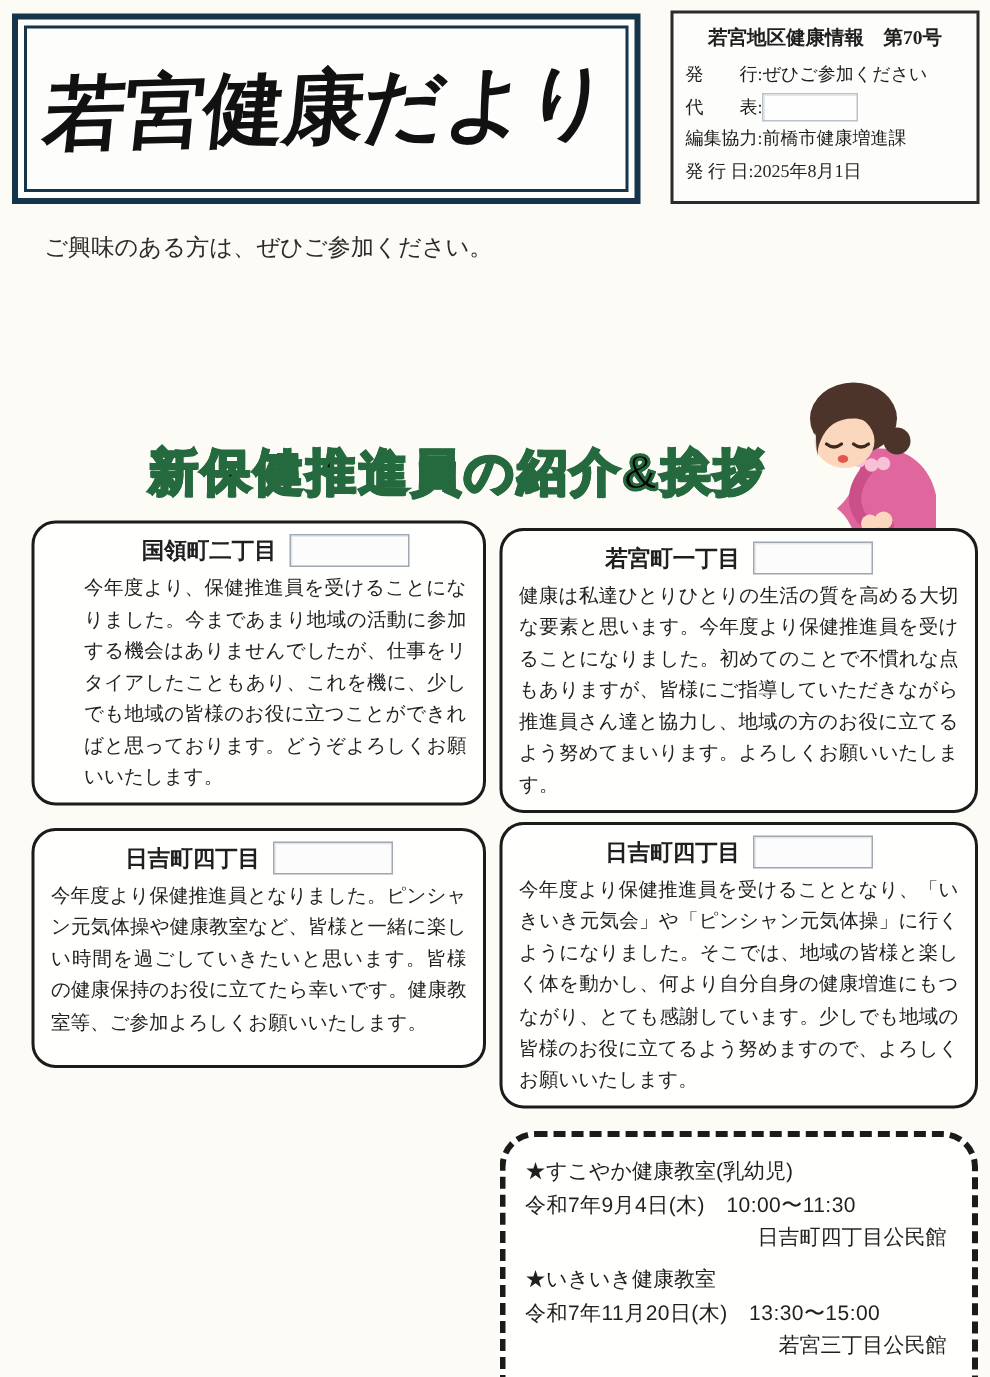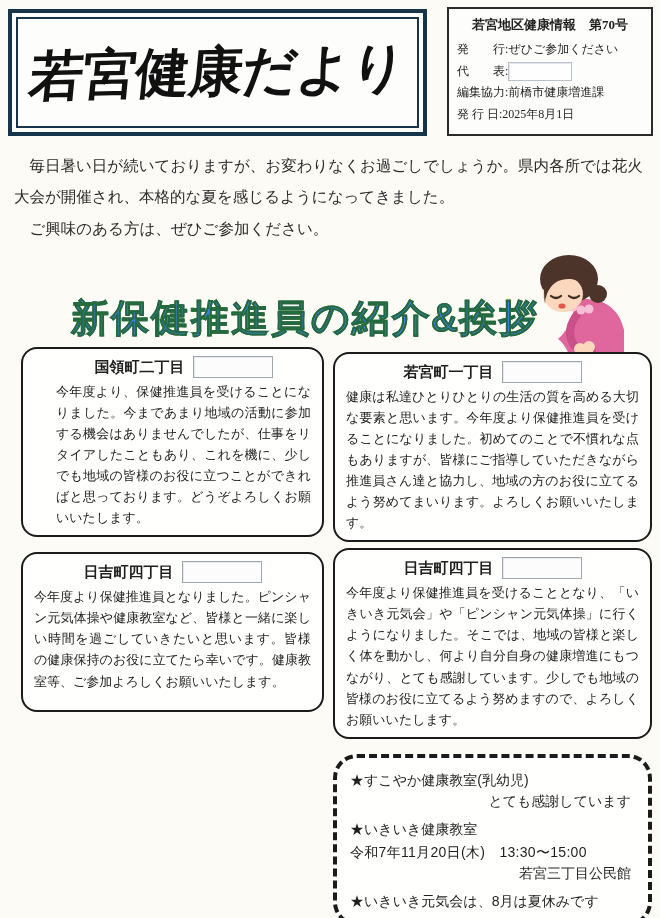--- a/index.html
+++ b/index.html
@@ -23,21 +23,21 @@
   .redact-box{display:inline-block;width:62px;height:17px;border:1px solid #b9c2cb;
            background:#fefefe;box-shadow:1px 1px 0 #e3e7ea inset;}
 
   
   .intro{position:absolute;left:14px;top:150px;width:634px;
          font-family:"Liberation Serif",serif;font-size:15.5px;line-height:2.02;color:#2b2b2b;}
   .intro p{margin:0;text-indent:1em;}
 
   
   .section-heading{position:absolute;left:10px;top:293px;width:590px;text-align:center;
-         font-size:38px;font-weight:normal;letter-spacing:2px;color:#3b82f6;white-space:nowrap;
+         font-size:33px;font-weight:bold;letter-spacing:2px;color:#000000;white-space:nowrap;
          -webkit-text-stroke:2px #25693e;
          text-shadow:1px 0 0 #25693e,-1px 0 0 #25693e,0 1px 0 #25693e,0 -1px 0 #25693e;}
   .illustration{position:absolute;left:517px;top:252px;width:140px;height:116px;}
 
   
   .grid{position:absolute;left:21px;top:347px;width:631px;display:flex;gap:9px;}
   .col-l{width:303px;}
   .col-r{width:319px;padding-top:5px;box-sizing:border-box;}
   .gbox{border:2px solid #1b1b1b;border-radius:16px;background:#fffffe;
         padding:7px 11px;box-sizing:border-box;}
@@ -83,21 +83,20 @@
     </div>
     <div class="info-row">
       <span>編集協力:</span><span>前橋市健康増進課</span>
     </div>
     <div class="info-row">
       <span>発 行 日:</span><span>2025年8月1日</span>
     </div>
   </div>
 
   <div class="intro">
-    <p>毎日暑い日が続いておりますが、お変わりなくお過ごしでしょうか。県内各所では花火大会が開催され、本格的な夏を感じるようになってきました。</p>
     <p>ご興味のある方は、ぜひご参加ください。</p>
   </div>
 
   <div class="section-heading">新保健推進員の紹介&amp;挨拶</div>
 
   <svg class="illustration" viewBox="0 0 140 116">
     <path d="M60,48 C86,43 103,58 107,78 L107,116 L56,116 C53,102 48,92 41,87 C54,76 56,60 60,48 Z" fill="#e0679d"></path>
     <path d="M62,60 Q47,78 57,93 Q64,101 75,98" stroke="#cb4f88" stroke-width="8" fill="none" stroke-linecap="round"></path>
     <circle cx="63" cy="97" r="6" fill="#fbd7bd"></circle>
     <circle cx="72" cy="95" r="6" fill="#fbd7bd"></circle>
@@ -148,21 +147,22 @@
       <div class="gbox" id="box4">
         <div class="gbox-head">
           <span>日吉町四丁目</span>
           <span class="name-redact"></span>
         </div>
         <div class="gbox-body">今年度より保健推進員を受けることとなり、「いきいき元気会」や「ピンシャン元気体操」に行くようになりました。そこでは、地域の皆様と楽しく体を動かし、何より自分自身の健康増進にもつながり、とても感謝しています。少しでも地域の皆様のお役に立てるよう努めますので、よろしくお願いいたします。</div>
       </div>
 
       <div class="schedule">
         <div class="sch-title first">★すこやか健康教室(乳幼児)</div>
-        <div class="sch-place">とても感謝しています</div>
+        <div class="sch-dt">令和7年9月4日(木)　10:00〜11:30</div>
+        <div class="sch-place">日吉町四丁目公民館</div>
         <div class="sch-title">★いきいき健康教室</div>
         <div class="sch-dt">令和7年11月20日(木)　13:30〜15:00</div>
         <div class="sch-place">若宮三丁目公民館</div>
         <div class="sch-title">★いきいき元気会は、8月は夏休みです</div>
 
       </div>
 
     </div>
   </div>
 

